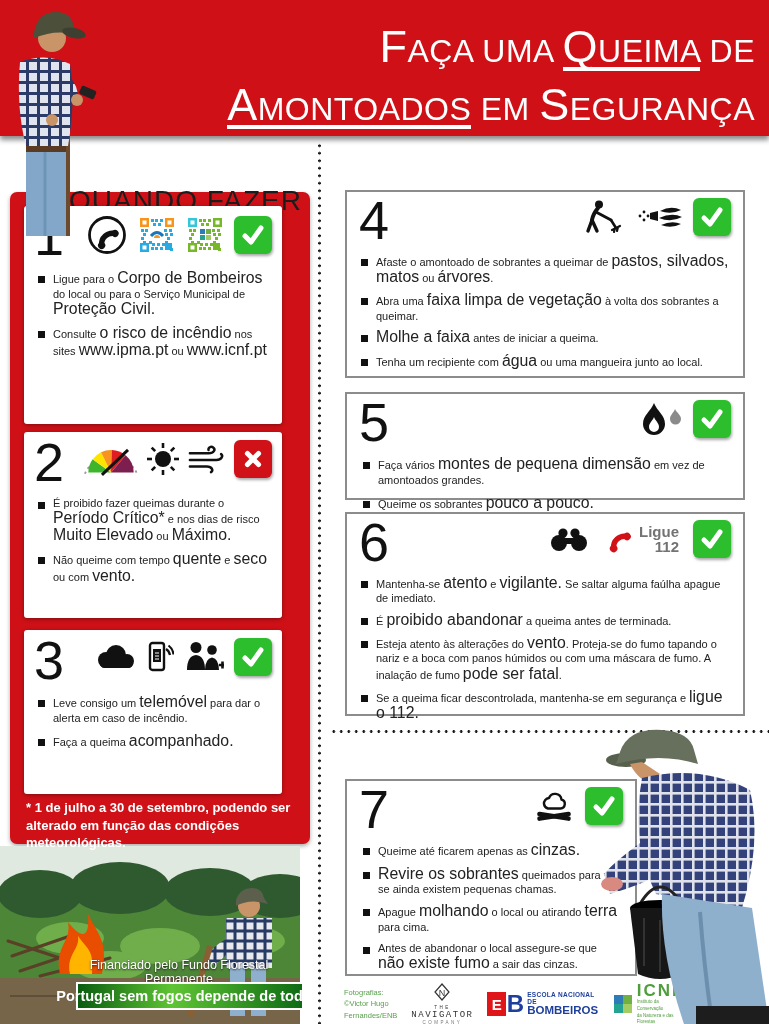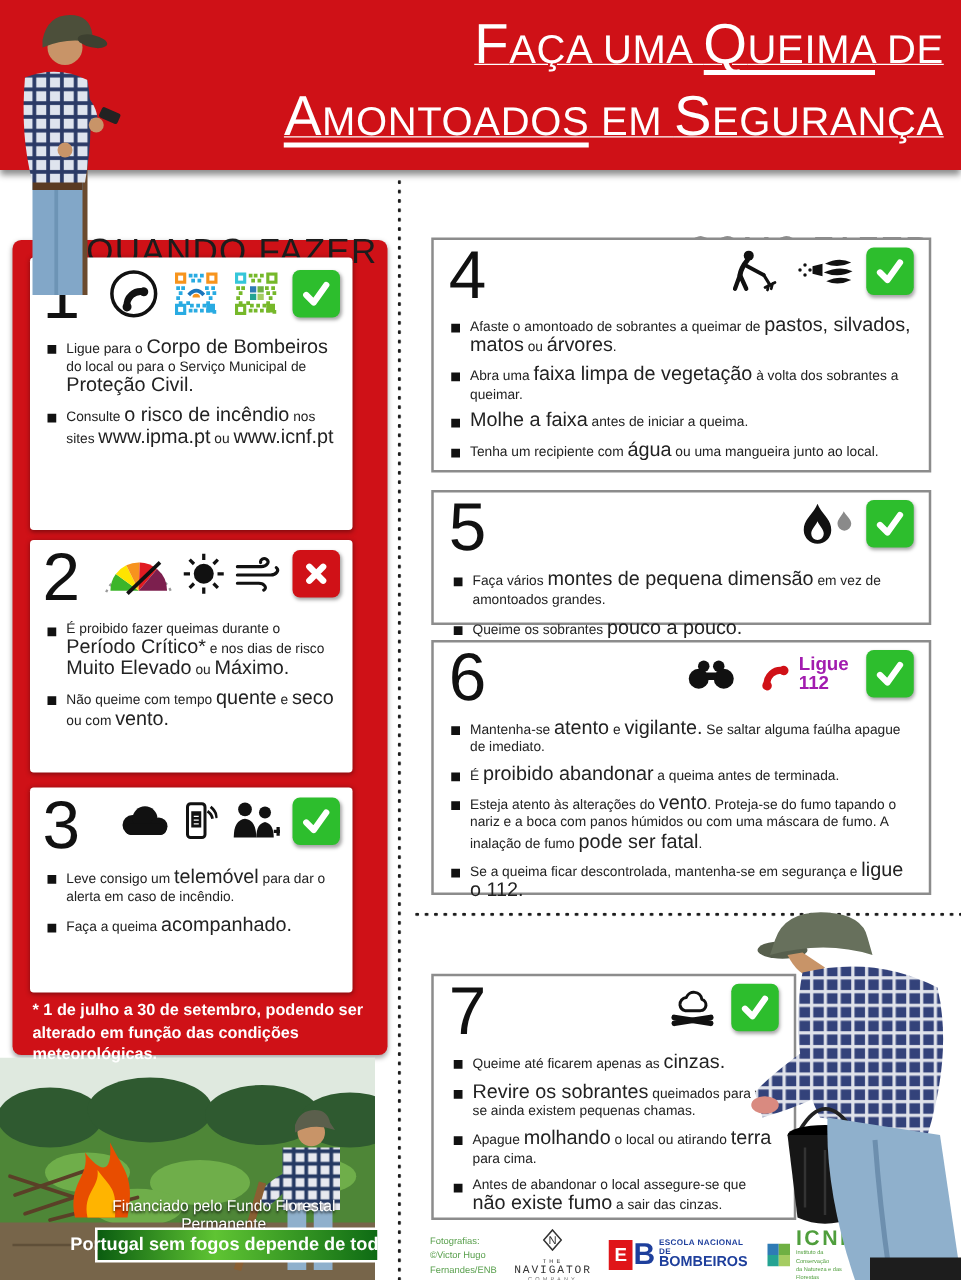--- a/index.html
+++ b/index.html
@@ -3,21 +3,21 @@
 <meta charset="utf-8">
 <style>
   html,body{margin:0;padding:0;background:#fff;}
   .page{position:relative;width:769px;height:1024px;background:#fff;overflow:hidden;
         font-family:"Liberation Sans",sans-serif;color:#222;}
 
   
   .header-band{position:absolute;left:0;top:0;width:769px;height:136px;background:#cf1117;
                box-shadow:0 4px 5px rgba(0,0,0,.45);}
   .title{position:absolute;right:14px;top:8px;text-align:right;color:#fff;z-index:3;}
-  .title .line{display:block;height:58px;line-height:53px;white-space:nowrap;text-decoration:underline;}
+  .title .line{display:block;height:58px;line-height:78px;white-space:nowrap;}
   .t-s{font-size:32px;letter-spacing:.5px;}
   .t-b{font-size:45px;letter-spacing:.5px;}
   .uline{border-bottom:4px solid #fff;padding-bottom:2px;}
 
   
   .sec-head{position:absolute;font-size:28px;color:#1c1c1c;letter-spacing:1px;z-index:2;margin-top:35px;}
 
   
   .red-panel{position:absolute;left:10px;top:192px;width:300px;height:652px;background:#cf1117;
              border-radius:7px;box-shadow:0 2px 4px rgba(0,0,0,.35);z-index:1;}
@@ -60,21 +60,21 @@
   .photo-br{position:absolute;left:600px;top:722px;width:169px;height:302px;z-index:6;}
   .photo-caption{position:absolute;left:60px;top:112px;width:238px;text-align:center;color:#fff;
       font-size:12.5px;text-shadow:0 1px 2px rgba(0,0,0,.8);z-index:3;}
   .banner{position:absolute;left:76px;top:136px;width:224px;height:24px;z-index:3;
       background:linear-gradient(90deg,#0a5c10,#5fc433 42%,#0e6b14);border:2px solid #fff;
       display:flex;align-items:center;justify-content:center;color:#fff;font-weight:bold;
       font-size:14.5px;white-space:nowrap;}
 
   
   .ligue112{display:flex;align-items:center;gap:5px;}
-  .ligue-txt{color:#a21caf;font-weight:bold;font-size:15px;line-height:15px;text-align:left;}
+  .ligue-txt{color:#737373;font-weight:bold;font-size:15px;line-height:15px;text-align:right;}
 
   
   .footer{position:absolute;left:344px;top:982px;width:320px;display:flex;align-items:center;
           gap:14px;z-index:3;}
   .credit{color:#5aa04e;font-size:7.5px;line-height:1.5;width:92px;}
   .nav-logo{text-align:center;color:#333;width:66px;}
   .nav-the{font-size:4.5px;letter-spacing:2.5px;}
   .nav-name{font-size:9px;letter-spacing:1.5px;font-family:Liberation Mono, monospace;}
   .nav-co{font-size:4.5px;letter-spacing:2.5px;color:#777;}
   .enb-logo{display:flex;align-items:center;gap:3px;}

